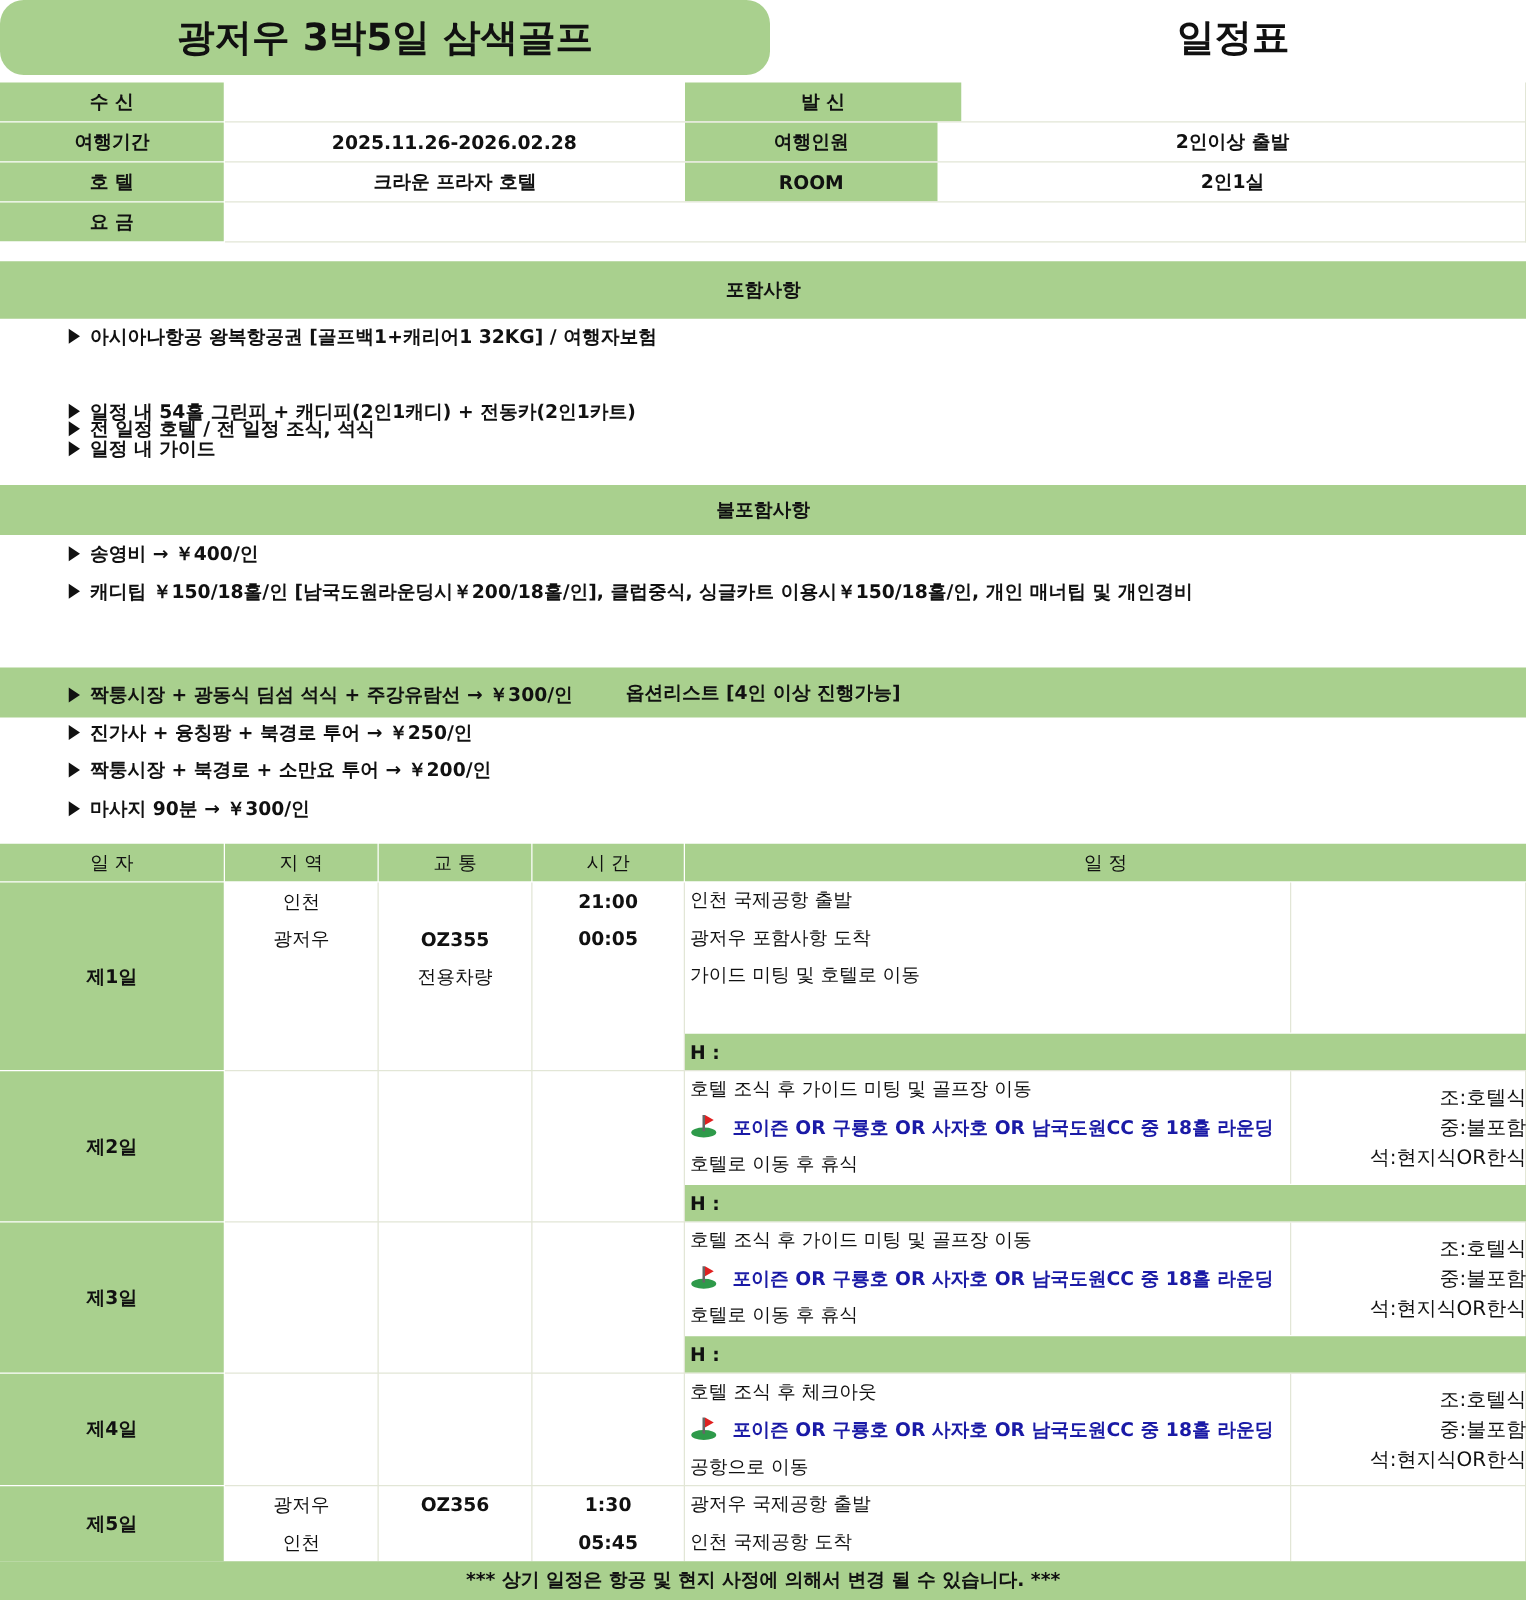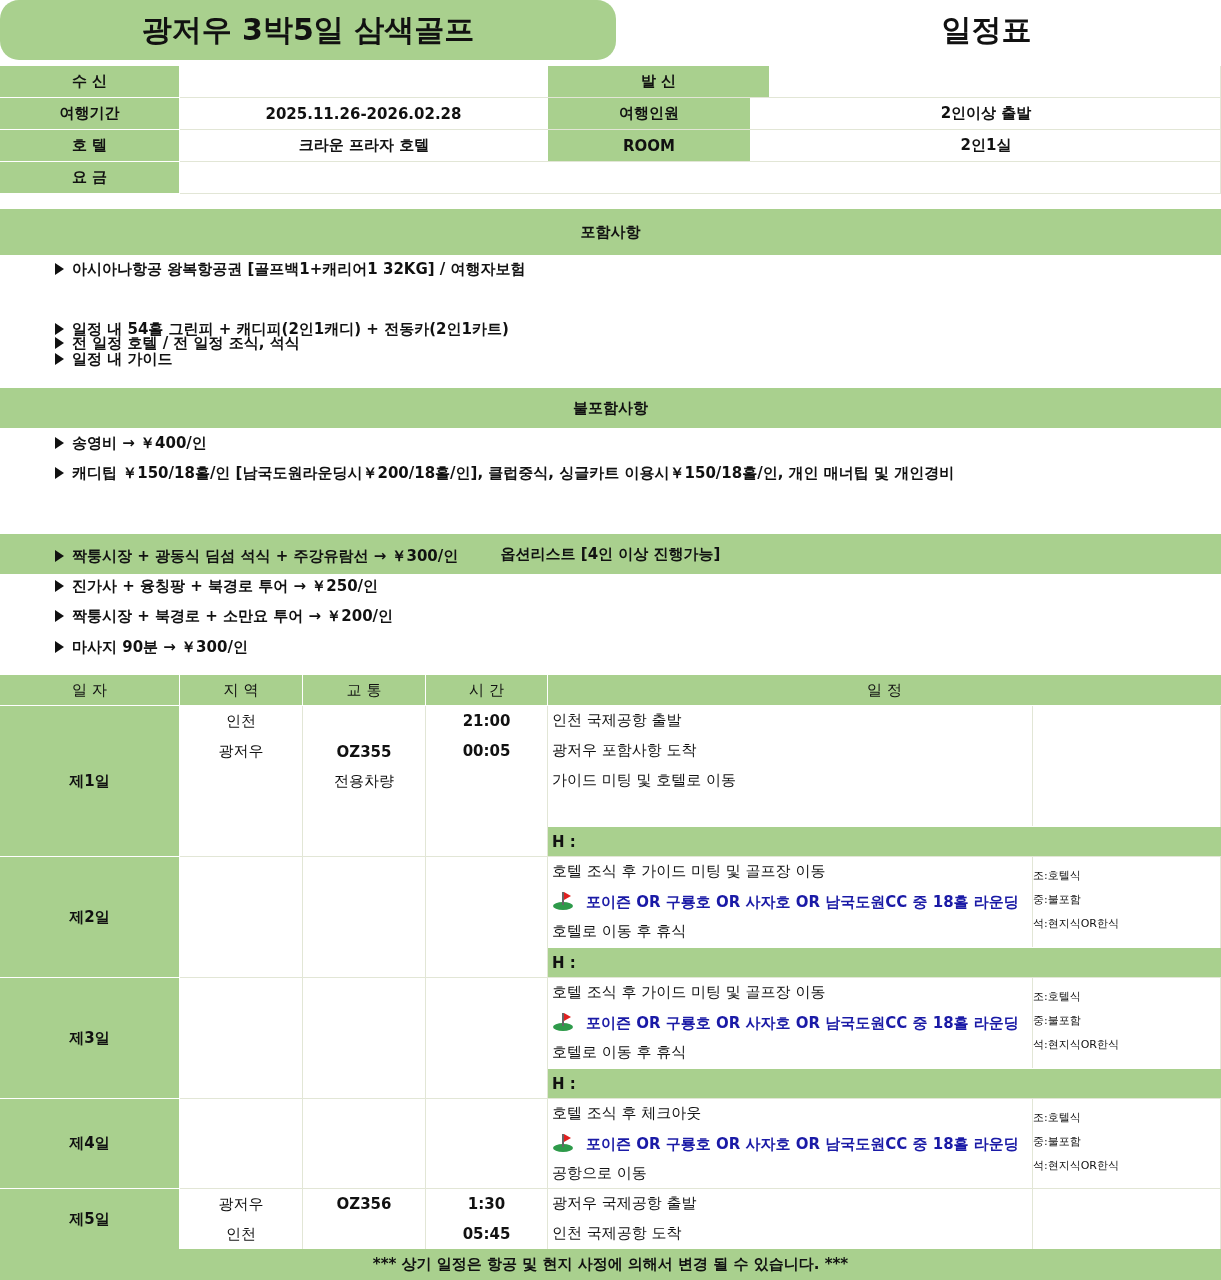--- a/index.html
+++ b/index.html
@@ -11,21 +11,21 @@
   .hdr-title { font-size: 30px; font-weight: bold; }
   .line { position: absolute; background: #e2e6d6; }
   .bullet { position: absolute; left: 55px; font-size: 15px; font-weight: bold; white-space: nowrap; }
   .bullet .tri { display: inline-block; width: 0; height: 0; border-top: 6px solid transparent; border-bottom: 6px solid transparent; border-left: 9px solid #111; margin-right: 8px; vertical-align: -1px; }
   .sched { position: absolute; left: 552px; font-size: 15px; white-space: nowrap; }
   .golf { color: #1a1aa6; font-weight: bold; }
   .golf-icon { display: inline-block; width: 22px; height: 18px; position: relative; vertical-align: -3px; margin-right: 12px; }
   .golf-icon .base { position: absolute; left: 1px; bottom: 0; width: 20px; height: 8px; border-radius: 50%; background: #2e9a4a; }
   .golf-icon .pole { position: absolute; left: 10px; top: 0; width: 2px; height: 13px; background: #666; }
   .golf-icon .flag { position: absolute; left: 12px; top: 0; width: 0; height: 0; border-top: 4px solid transparent; border-bottom: 4px solid transparent; border-left: 7px solid #e02020; }
-  .meal { position: absolute; left: 1033px; width: 188px; text-align: left; font-size: 11px; }
+  .meal { position: absolute; left: 1033px; width: 188px; text-align: right; font-size: 16px; }
 </style>
 </head>
 <body>
 
 <div class="abs green cell hdr-title" style="left:0;top:0;width:616px;height:60px;border-radius:19px;">광저우 3박5일 삼색골프</div>
 <div class="abs cell hdr-title" style="left:752px;top:0;width:469px;height:60px;">일정표</div>
 
 <div>
   <div class="abs green cell b" style="left:0;top:66px;width:179px;height:31px;">수 신</div>
   <div class="abs cell" style="left:180px;top:66px;width:367px;height:31px;"></div>

